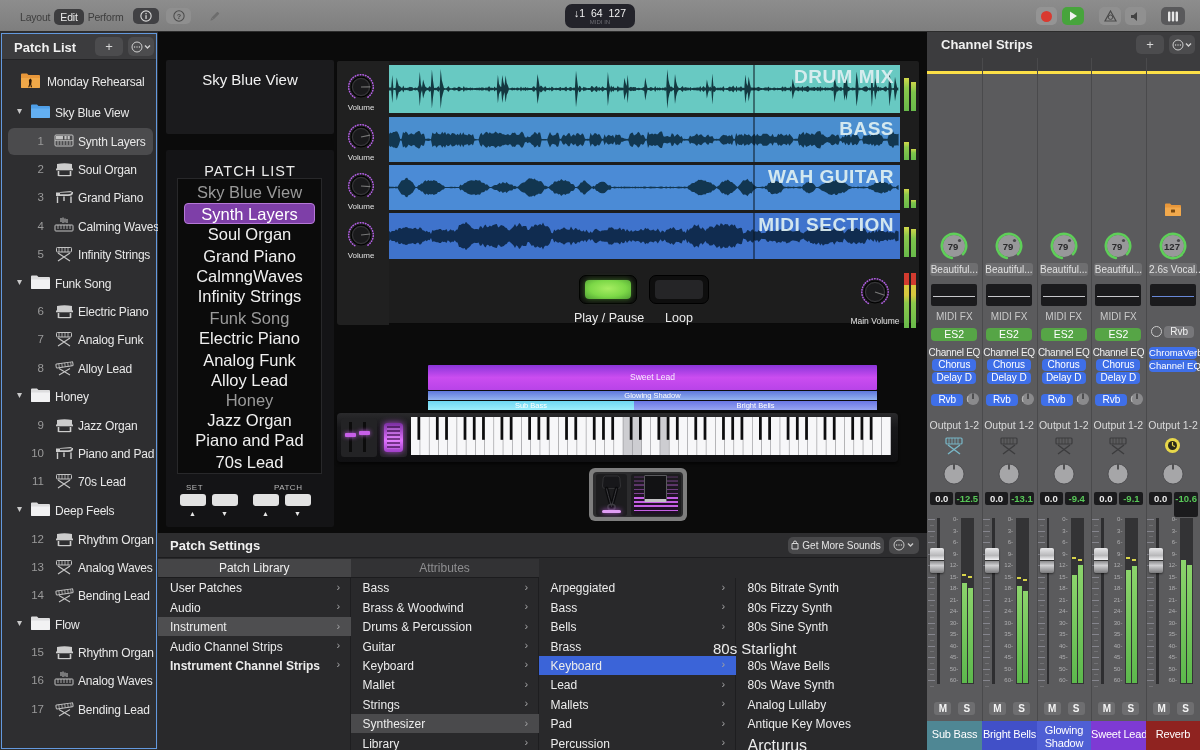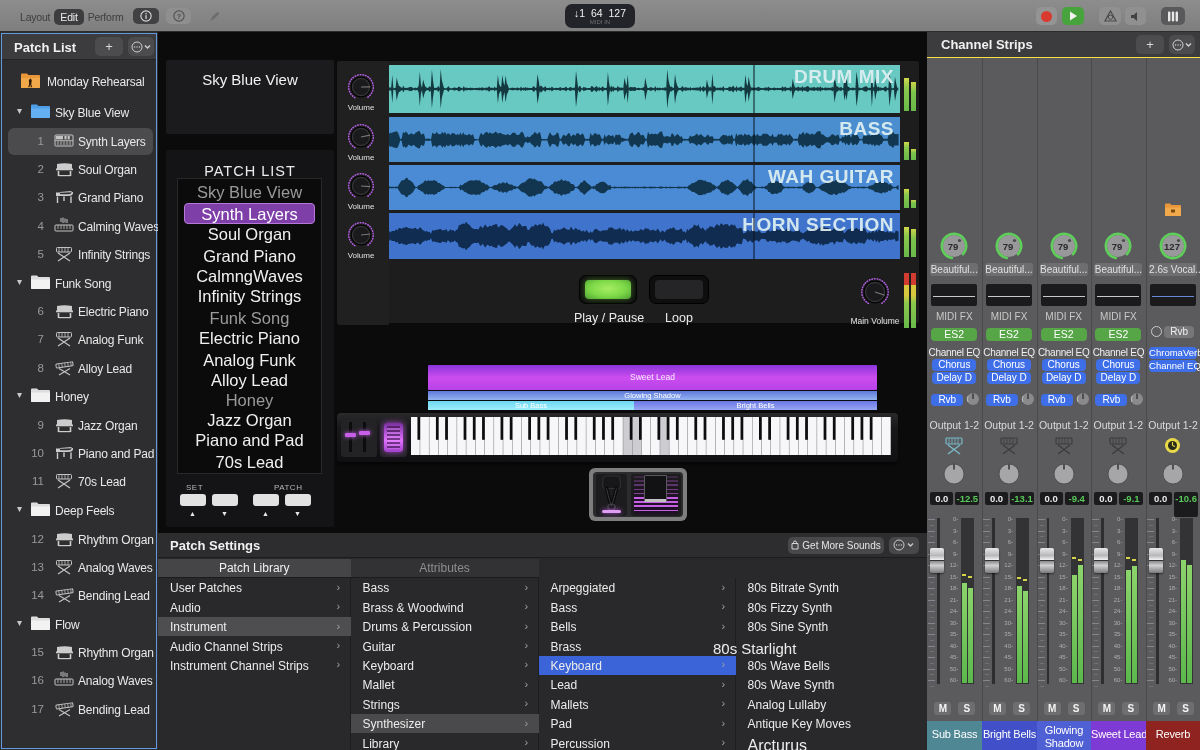--- a/index.html
+++ b/index.html
@@ -21,21 +21,21 @@
 .prow .nm{position:absolute;left:76px;top:7.5px;font-size:12px;letter-spacing:-0.2px;color:#e8e8e8;white-space:nowrap;}
 .prow .ic{position:absolute;left:52px;top:5px;width:21px;height:18px;}
 .prow .chev{position:absolute;left:15px;top:7px;color:#c8c8c8;font-size:10px;}
 .psel{position:absolute;left:8px;width:145px;height:27px;background:#4b4b4d;border-radius:6px;}
 
 #tabbar{left:158px;top:32px;width:769px;height:25px;background:#3a3a3c;border-bottom:1px solid #1d1d1f;}
 #workspace{left:158px;top:57px;width:769px;height:476px;background:#0b0b0b;}
 #patchsettings{left:158px;top:533px;width:769px;height:217px;background:#29292b;}
 
 #rightpanel{left:927px;top:32px;width:273px;height:718px;background:#5b5b5d;}
-#rp-head{left:0px;top:0px;width:273px;height:26px;background:#3c3c3e;border-bottom:1px solid #fde047;}
+#rp-head{left:0px;top:0px;width:273px;height:42px;background:#3c3c3e;border-bottom:3px solid #fde047;}
 
 .box{position:absolute;}
 svg{display:block;}
 </style></head>
 <body>
 <div id="app">
 
 <div id="toolbar" class="abs">
   <div class="seg abs">
         <span>Layout</span>
@@ -486,21 +486,21 @@
           <svg width="511" height="45" viewBox="0 -22.5 511 45" preserveAspectRatio="none">
             <path d="M0.0,-1.0 L1.4,-0.8 L2.8,-0.8 L4.2,-0.8 L5.6,-0.4 L7.0,-1.0 L8.4,-0.5 L9.8,-2.7 L11.2,-5.0 L12.6,-6.9 L14.0,-7.2 L15.4,-7.6 L16.8,-9.5 L18.2,-9.7 L19.6,-7.4 L21.0,-7.2 L22.4,-6.0 L23.8,-5.0 L25.2,-2.4 L26.6,-0.5 L28.0,-0.5 L29.4,-2.2 L30.8,-2.6 L32.2,-4.0 L33.6,-4.0 L35.0,-6.1 L36.4,-7.2 L37.8,-6.0 L39.2,-7.4 L40.6,-6.4 L42.0,-7.1 L43.4,-6.5 L44.8,-7.6 L46.2,-6.8 L47.6,-6.6 L49.0,-4.5 L50.4,-4.6 L51.8,-3.6 L53.2,-2.2 L54.6,-1.9 L56.0,-0.6 L57.4,-0.5 L58.8,-0.5 L60.2,-0.6 L61.6,-0.8 L63.0,-0.7 L64.4,-0.5 L65.8,-0.8 L67.2,-0.6 L68.6,-0.5 L70.0,-0.5 L71.4,-2.9 L72.8,-2.0 L74.2,-3.0 L75.6,-4.5 L77.0,-4.7 L78.4,-6.0 L79.8,-6.4 L81.2,-7.0 L82.6,-7.3 L84.0,-6.9 L85.4,-6.8 L86.8,-7.7 L88.2,-7.0 L89.6,-6.9 L91.0,-7.3 L92.4,-4.9 L93.8,-4.8 L95.2,-4.6 L96.6,-2.8 L98.0,-3.3 L99.4,-1.7 L100.8,-0.6 L102.2,-0.6 L103.6,-1.2 L105.0,-2.3 L106.4,-2.6 L107.8,-2.6 L109.2,-3.6 L110.6,-4.8 L112.0,-3.4 L113.4,-5.3 L114.8,-5.0 L116.2,-4.1 L117.6,-5.5 L119.0,-3.9 L120.4,-3.0 L121.8,-3.0 L123.2,-2.9 L124.6,-1.3 L126.0,-1.7 L127.4,-0.7 L128.8,-0.7 L130.2,-2.0 L131.6,-3.5 L133.0,-4.5 L134.4,-5.0 L135.8,-5.2 L137.2,-6.8 L138.6,-7.9 L140.0,-9.2 L141.4,-8.9 L142.8,-9.0 L144.2,-8.0 L145.6,-8.9 L147.0,-7.3 L148.4,-6.9 L149.8,-6.0 L151.2,-6.5 L152.6,-5.9 L154.0,-4.0 L155.4,-1.8 L156.8,-1.8 L158.2,-0.9 L159.6,-0.5 L161.0,-1.7 L162.4,-2.9 L163.8,-3.4 L165.2,-6.0 L166.6,-6.1 L168.0,-5.7 L169.4,-7.0 L170.8,-6.6 L172.2,-8.4 L173.6,-7.2 L175.0,-6.4 L176.4,-7.5 L177.8,-6.2 L179.2,-6.2 L180.6,-5.7 L182.0,-3.4 L183.4,-3.4 L184.8,-3.1 L186.2,-0.6 L187.6,-0.5 L189.0,-1.3 L190.4,-2.8 L191.8,-4.9 L193.2,-4.9 L194.6,-6.9 L196.0,-6.9 L197.4,-5.2 L198.8,-3.9 L200.2,-2.9 L201.6,-1.7 L203.0,-0.5 L204.4,-1.7 L205.8,-1.1 L207.2,-3.3 L208.6,-3.4 L210.0,-4.8 L211.4,-5.6 L212.8,-5.8 L214.2,-5.8 L215.6,-5.4 L217.0,-4.3 L218.4,-2.8 L219.8,-2.0 L221.2,-2.5 L222.6,-0.5 L224.0,-0.6 L225.4,-1.0 L226.8,-0.7 L228.2,-0.5 L229.6,-0.7 L231.0,-0.6 L232.4,-0.9 L233.8,-0.6 L235.2,-0.9 L236.6,-0.8 L238.0,-0.8 L239.4,-0.8 L240.8,-0.8 L242.2,-0.4 L243.6,-0.7 L245.0,-0.6 L246.4,-0.9 L247.8,-0.6 L249.2,-0.8 L250.6,-0.5 L252.0,-0.7 L253.4,-0.5 L254.8,-1.0 L256.2,-0.9 L257.6,-0.6 L259.0,-0.6 L260.4,-0.7 L261.8,-0.9 L263.2,-0.8 L264.6,-0.7 L266.0,-0.8 L267.4,-0.6 L268.8,-0.6 L270.2,-0.8 L271.6,-1.0 L273.0,-0.9 L274.4,-0.5 L275.8,-0.6 L277.2,-0.9 L278.6,-0.4 L280.0,-0.6 L281.4,-0.9 L282.8,-0.4 L284.2,-0.7 L285.6,-0.6 L287.0,-0.4 L288.4,-0.7 L289.8,-0.9 L291.2,-0.8 L292.6,-0.8 L294.0,-0.6 L295.4,-0.9 L296.8,-0.7 L298.2,-0.5 L299.6,-2.1 L301.0,-2.5 L302.4,-4.0 L303.8,-4.6 L305.2,-4.4 L306.6,-5.8 L308.0,-6.3 L309.4,-7.7 L310.8,-7.6 L312.2,-7.8 L313.6,-7.3 L315.0,-6.8 L316.4,-7.1 L317.8,-5.6 L319.2,-5.5 L320.6,-5.0 L322.0,-5.0 L323.4,-3.1 L324.8,-3.1 L326.2,-1.7 L327.6,-0.5 L329.0,-1.5 L330.4,-2.2 L331.8,-4.6 L333.2,-6.1 L334.6,-5.6 L336.0,-6.9 L337.4,-6.7 L338.8,-8.1 L340.2,-6.8 L341.6,-5.5 L343.0,-5.6 L344.4,-4.1 L345.8,-2.9 L347.2,-1.4 L348.6,-0.5 L350.0,-2.0 L351.4,-3.6 L352.8,-5.6 L354.2,-7.2 L355.6,-7.1 L357.0,-7.2 L358.4,-8.7 L359.8,-6.8 L361.2,-5.6 L362.6,-5.9 L364.0,-3.3 L365.4,-2.3 L366.8,-0.9 L368.2,-0.5 L369.6,-0.6 L371.0,-0.6 L372.4,-0.8 L373.8,-1.0 L375.2,-0.5 L376.6,-1.8 L378.0,-1.8 L379.4,-4.6 L380.8,-4.5 L382.2,-6.4 L383.6,-6.8 L385.0,-6.3 L386.4,-6.1 L387.8,-6.4 L389.2,-5.7 L390.6,-4.7 L392.0,-4.9 L393.4,-2.4 L394.8,-1.1 L396.2,-0.7 L397.6,-0.6 L399.0,-1.0 L400.4,-0.7 L401.8,-0.8 L403.2,-0.5 L404.6,-0.9 L406.0,-0.6 L407.4,-0.6 L408.8,-0.7 L410.2,-0.9 L411.6,-1.0 L413.0,-0.6 L414.4,-2.7 L415.8,-3.2 L417.2,-5.0 L418.6,-5.0 L420.0,-6.1 L421.4,-5.2 L422.8,-4.7 L424.2,-4.1 L425.6,-2.6 L427.0,-0.5 L428.4,-0.5 L429.8,-0.8 L431.2,-1.8 L432.6,-3.1 L434.0,-3.6 L435.4,-4.0 L436.8,-4.8 L438.2,-5.4 L439.6,-6.7 L441.0,-7.1 L442.4,-7.4 L443.8,-7.1 L445.2,-6.1 L446.6,-7.6 L448.0,-7.4 L449.4,-5.8 L450.8,-5.7 L452.2,-5.7 L453.6,-4.6 L455.0,-5.6 L456.4,-4.2 L457.8,-3.4 L459.2,-2.0 L460.6,-1.5 L462.0,-0.9 L463.4,-0.5 L464.8,-0.7 L466.2,-0.5 L467.6,-0.6 L469.0,-1.0 L470.4,-0.5 L471.8,-0.8 L473.2,-0.8 L474.6,-0.9 L476.0,-0.8 L477.4,-0.5 L478.8,-0.5 L480.2,-1.7 L481.6,-1.7 L483.0,-2.5 L484.4,-2.7 L485.8,-4.4 L487.2,-4.7 L488.6,-4.7 L490.0,-5.2 L491.4,-5.8 L492.8,-6.0 L494.2,-4.4 L495.6,-5.4 L497.0,-4.7 L498.4,-4.4 L499.8,-2.8 L501.2,-3.8 L502.6,-2.0 L504.0,-0.7 L505.4,-0.8 L506.8,-0.6 L508.2,-1.8 L509.6,-2.6 L509.6,2.6 L508.2,1.8 L506.8,0.6 L505.4,0.8 L504.0,0.7 L502.6,2.0 L501.2,3.8 L499.8,2.8 L498.4,4.4 L497.0,4.7 L495.6,5.4 L494.2,4.4 L492.8,6.0 L491.4,5.8 L490.0,5.2 L488.6,4.7 L487.2,4.7 L485.8,4.4 L484.4,2.7 L483.0,2.5 L481.6,1.7 L480.2,1.7 L478.8,0.5 L477.4,0.5 L476.0,0.8 L474.6,0.9 L473.2,0.8 L471.8,0.8 L470.4,0.5 L469.0,1.0 L467.6,0.6 L466.2,0.5 L464.8,0.7 L463.4,0.5 L462.0,0.9 L460.6,1.5 L459.2,2.0 L457.8,3.4 L456.4,4.2 L455.0,5.6 L453.6,4.6 L452.2,5.7 L450.8,5.7 L449.4,5.8 L448.0,7.4 L446.6,7.6 L445.2,6.1 L443.8,7.1 L442.4,7.4 L441.0,7.1 L439.6,6.7 L438.2,5.4 L436.8,4.8 L435.4,4.0 L434.0,3.6 L432.6,3.1 L431.2,1.8 L429.8,0.8 L428.4,0.5 L427.0,0.5 L425.6,2.6 L424.2,4.1 L422.8,4.7 L421.4,5.2 L420.0,6.1 L418.6,5.0 L417.2,5.0 L415.8,3.2 L414.4,2.7 L413.0,0.6 L411.6,1.0 L410.2,0.9 L408.8,0.7 L407.4,0.6 L406.0,0.6 L404.6,0.9 L403.2,0.5 L401.8,0.8 L400.4,0.7 L399.0,1.0 L397.6,0.6 L396.2,0.7 L394.8,1.1 L393.4,2.4 L392.0,4.9 L390.6,4.7 L389.2,5.7 L387.8,6.4 L386.4,6.1 L385.0,6.3 L383.6,6.8 L382.2,6.4 L380.8,4.5 L379.4,4.6 L378.0,1.8 L376.6,1.8 L375.2,0.5 L373.8,1.0 L372.4,0.8 L371.0,0.6 L369.6,0.6 L368.2,0.5 L366.8,0.9 L365.4,2.3 L364.0,3.3 L362.6,5.9 L361.2,5.6 L359.8,6.8 L358.4,8.7 L357.0,7.2 L355.6,7.1 L354.2,7.2 L352.8,5.6 L351.4,3.6 L350.0,2.0 L348.6,0.5 L347.2,1.4 L345.8,2.9 L344.4,4.1 L343.0,5.6 L341.6,5.5 L340.2,6.8 L338.8,8.1 L337.4,6.7 L336.0,6.9 L334.6,5.6 L333.2,6.1 L331.8,4.6 L330.4,2.2 L329.0,1.5 L327.6,0.5 L326.2,1.7 L324.8,3.1 L323.4,3.1 L322.0,5.0 L320.6,5.0 L319.2,5.5 L317.8,5.6 L316.4,7.1 L315.0,6.8 L313.6,7.3 L312.2,7.8 L310.8,7.6 L309.4,7.7 L308.0,6.3 L306.6,5.8 L305.2,4.4 L303.8,4.6 L302.4,4.0 L301.0,2.5 L299.6,2.1 L298.2,0.5 L296.8,0.7 L295.4,0.9 L294.0,0.6 L292.6,0.8 L291.2,0.8 L289.8,0.9 L288.4,0.7 L287.0,0.4 L285.6,0.6 L284.2,0.7 L282.8,0.4 L281.4,0.9 L280.0,0.6 L278.6,0.4 L277.2,0.9 L275.8,0.6 L274.4,0.5 L273.0,0.9 L271.6,1.0 L270.2,0.8 L268.8,0.6 L267.4,0.6 L266.0,0.8 L264.6,0.7 L263.2,0.8 L261.8,0.9 L260.4,0.7 L259.0,0.6 L257.6,0.6 L256.2,0.9 L254.8,1.0 L253.4,0.5 L252.0,0.7 L250.6,0.5 L249.2,0.8 L247.8,0.6 L246.4,0.9 L245.0,0.6 L243.6,0.7 L242.2,0.4 L240.8,0.8 L239.4,0.8 L238.0,0.8 L236.6,0.8 L235.2,0.9 L233.8,0.6 L232.4,0.9 L231.0,0.6 L229.6,0.7 L228.2,0.5 L226.8,0.7 L225.4,1.0 L224.0,0.6 L222.6,0.5 L221.2,2.5 L219.8,2.0 L218.4,2.8 L217.0,4.3 L215.6,5.4 L214.2,5.8 L212.8,5.8 L211.4,5.6 L210.0,4.8 L208.6,3.4 L207.2,3.3 L205.8,1.1 L204.4,1.7 L203.0,0.5 L201.6,1.7 L200.2,2.9 L198.8,3.9 L197.4,5.2 L196.0,6.9 L194.6,6.9 L193.2,4.9 L191.8,4.9 L190.4,2.8 L189.0,1.3 L187.6,0.5 L186.2,0.6 L184.8,3.1 L183.4,3.4 L182.0,3.4 L180.6,5.7 L179.2,6.2 L177.8,6.2 L176.4,7.5 L175.0,6.4 L173.6,7.2 L172.2,8.4 L170.8,6.6 L169.4,7.0 L168.0,5.7 L166.6,6.1 L165.2,6.0 L163.8,3.4 L162.4,2.9 L161.0,1.7 L159.6,0.5 L158.2,0.9 L156.8,1.8 L155.4,1.8 L154.0,4.0 L152.6,5.9 L151.2,6.5 L149.8,6.0 L148.4,6.9 L147.0,7.3 L145.6,8.9 L144.2,8.0 L142.8,9.0 L141.4,8.9 L140.0,9.2 L138.6,7.9 L137.2,6.8 L135.8,5.2 L134.4,5.0 L133.0,4.5 L131.6,3.5 L130.2,2.0 L128.8,0.7 L127.4,0.7 L126.0,1.7 L124.6,1.3 L123.2,2.9 L121.8,3.0 L120.4,3.0 L119.0,3.9 L117.6,5.5 L116.2,4.1 L114.8,5.0 L113.4,5.3 L112.0,3.4 L110.6,4.8 L109.2,3.6 L107.8,2.6 L106.4,2.6 L105.0,2.3 L103.6,1.2 L102.2,0.6 L100.8,0.6 L99.4,1.7 L98.0,3.3 L96.6,2.8 L95.2,4.6 L93.8,4.8 L92.4,4.9 L91.0,7.3 L89.6,6.9 L88.2,7.0 L86.8,7.7 L85.4,6.8 L84.0,6.9 L82.6,7.3 L81.2,7.0 L79.8,6.4 L78.4,6.0 L77.0,4.7 L75.6,4.5 L74.2,3.0 L72.8,2.0 L71.4,2.9 L70.0,0.5 L68.6,0.5 L67.2,0.6 L65.8,0.8 L64.4,0.5 L63.0,0.7 L61.6,0.8 L60.2,0.6 L58.8,0.5 L57.4,0.5 L56.0,0.6 L54.6,1.9 L53.2,2.2 L51.8,3.6 L50.4,4.6 L49.0,4.5 L47.6,6.6 L46.2,6.8 L44.8,7.6 L43.4,6.5 L42.0,7.1 L40.6,6.4 L39.2,7.4 L37.8,6.0 L36.4,7.2 L35.0,6.1 L33.6,4.0 L32.2,4.0 L30.8,2.6 L29.4,2.2 L28.0,0.5 L26.6,0.5 L25.2,2.4 L23.8,5.0 L22.4,6.0 L21.0,7.2 L19.6,7.4 L18.2,9.7 L16.8,9.5 L15.4,7.6 L14.0,7.2 L12.6,6.9 L11.2,5.0 L9.8,2.7 L8.4,0.5 L7.0,1.0 L5.6,0.4 L4.2,0.8 L2.8,0.8 L1.4,0.8 L0.0,1.0 Z" fill="#123650"></path>
           </svg>
           <div style="position:absolute;right:6px;top:1px;font-size:19px;font-weight:bold;color:#dff0f2;opacity:0.92;letter-spacing:0.5px;">WAH GUITAR</div>
           <div style="position:absolute;left:364px;top:0;width:1.5px;height:45px;background:rgba(10,20,30,0.5);"></div>
         </div>
         <div style="position:absolute;left:52px;top:152px;width:511px;height:46px;background:#3f73cc;overflow:hidden;">
           <svg width="511" height="46" viewBox="0 -23.0 511 46" preserveAspectRatio="none">
             <path d="M0.0,-5.3 L1.4,-3.6 L2.8,-4.9 L4.2,-5.0 L5.6,-5.1 L7.0,-6.7 L8.4,-5.4 L9.8,-8.1 L11.2,-8.1 L12.6,-6.9 L14.0,-8.3 L15.4,-8.3 L16.8,-9.1 L18.2,-8.8 L19.6,-7.8 L21.0,-7.7 L22.4,-7.4 L23.8,-6.9 L25.2,-8.0 L26.6,-8.2 L28.0,-6.8 L29.4,-6.7 L30.8,-8.7 L32.2,-8.0 L33.6,-5.7 L35.0,-5.6 L36.4,-4.3 L37.8,-5.3 L39.2,-3.8 L40.6,-4.3 L42.0,-2.1 L43.4,-5.9 L44.8,-5.3 L46.2,-5.7 L47.6,-6.2 L49.0,-6.3 L50.4,-7.1 L51.8,-7.1 L53.2,-5.6 L54.6,-5.9 L56.0,-5.8 L57.4,-6.9 L58.8,-4.3 L60.2,-5.3 L61.6,-6.8 L63.0,-5.5 L64.4,-6.0 L65.8,-4.2 L67.2,-6.2 L68.6,-6.6 L70.0,-11.1 L71.4,-11.1 L72.8,-12.1 L74.2,-12.6 L75.6,-12.0 L77.0,-14.3 L78.4,-12.6 L79.8,-11.4 L81.2,-10.3 L82.6,-8.3 L84.0,-7.4 L85.4,-6.8 L86.8,-7.1 L88.2,-7.0 L89.6,-6.4 L91.0,-9.8 L92.4,-9.6 L93.8,-7.4 L95.2,-10.2 L96.6,-11.5 L98.0,-8.7 L99.4,-9.0 L100.8,-10.4 L102.2,-9.6 L103.6,-10.8 L105.0,-11.3 L106.4,-11.8 L107.8,-12.0 L109.2,-8.4 L110.6,-9.6 L112.0,-10.9 L113.4,-10.4 L114.8,-10.0 L116.2,-8.6 L117.6,-8.1 L119.0,-5.9 L120.4,-5.5 L121.8,-6.7 L123.2,-8.1 L124.6,-9.6 L126.0,-11.9 L127.4,-9.3 L128.8,-10.4 L130.2,-13.0 L131.6,-11.8 L133.0,-9.3 L134.4,-10.1 L135.8,-10.0 L137.2,-10.0 L138.6,-5.9 L140.0,-5.9 L141.4,-7.9 L142.8,-10.0 L144.2,-8.9 L145.6,-11.3 L147.0,-11.5 L148.4,-10.3 L149.8,-11.3 L151.2,-11.9 L152.6,-10.8 L154.0,-13.4 L155.4,-10.4 L156.8,-9.6 L158.2,-10.1 L159.6,-8.9 L161.0,-7.1 L162.4,-2.9 L163.8,-2.8 L165.2,-6.5 L166.6,-5.0 L168.0,-6.2 L169.4,-6.7 L170.8,-6.0 L172.2,-6.9 L173.6,-7.4 L175.0,-8.8 L176.4,-7.4 L177.8,-6.5 L179.2,-6.3 L180.6,-6.3 L182.0,-9.4 L183.4,-7.0 L184.8,-5.7 L186.2,-8.0 L187.6,-7.5 L189.0,-5.7 L190.4,-6.8 L191.8,-4.9 L193.2,-4.6 L194.6,-5.8 L196.0,-3.7 L197.4,-6.3 L198.8,-4.2 L200.2,-2.8 L201.6,-4.7 L203.0,-3.1 L204.4,-5.1 L205.8,-6.8 L207.2,-7.2 L208.6,-6.2 L210.0,-5.3 L211.4,-4.6 L212.8,-5.4 L214.2,-5.6 L215.6,-5.7 L217.0,-5.8 L218.4,-5.7 L219.8,-8.6 L221.2,-8.3 L222.6,-8.7 L224.0,-7.9 L225.4,-6.4 L226.8,-6.7 L228.2,-6.5 L229.6,-7.2 L231.0,-8.4 L232.4,-5.8 L233.8,-7.3 L235.2,-7.0 L236.6,-4.6 L238.0,-7.1 L239.4,-5.2 L240.8,-4.2 L242.2,-6.1 L243.6,-4.3 L245.0,-4.7 L246.4,-5.8 L247.8,-4.9 L249.2,-5.0 L250.6,-5.7 L252.0,-7.3 L253.4,-5.8 L254.8,-5.7 L256.2,-8.2 L257.6,-7.1 L259.0,-7.8 L260.4,-6.1 L261.8,-5.5 L263.2,-6.0 L264.6,-6.6 L266.0,-4.9 L267.4,-5.4 L268.8,-7.4 L270.2,-5.2 L271.6,-3.2 L273.0,-5.6 L274.4,-5.1 L275.8,-3.6 L277.2,-5.9 L278.6,-6.4 L280.0,-6.8 L281.4,-8.3 L282.8,-6.9 L284.2,-8.9 L285.6,-7.7 L287.0,-5.8 L288.4,-6.1 L289.8,-6.1 L291.2,-7.0 L292.6,-7.5 L294.0,-4.1 L295.4,-4.7 L296.8,-3.1 L298.2,-7.3 L299.6,-5.3 L301.0,-7.4 L302.4,-7.6 L303.8,-8.7 L305.2,-11.5 L306.6,-10.4 L308.0,-9.8 L309.4,-11.7 L310.8,-7.9 L312.2,-7.1 L313.6,-8.8 L315.0,-7.0 L316.4,-5.0 L317.8,-7.2 L319.2,-7.4 L320.6,-9.5 L322.0,-9.5 L323.4,-9.3 L324.8,-8.1 L326.2,-9.8 L327.6,-11.8 L329.0,-11.2 L330.4,-9.8 L331.8,-12.8 L333.2,-12.0 L334.6,-10.6 L336.0,-12.0 L337.4,-11.8 L338.8,-11.7 L340.2,-9.6 L341.6,-10.9 L343.0,-11.8 L344.4,-10.3 L345.8,-11.6 L347.2,-8.3 L348.6,-7.2 L350.0,-7.8 L351.4,-8.2 L352.8,-8.0 L354.2,-2.5 L355.6,-3.1 L357.0,-3.5 L358.4,-6.1 L359.8,-5.5 L361.2,-4.2 L362.6,-6.0 L364.0,-6.8 L365.4,-4.3 L366.8,-4.8 L368.2,-4.0 L369.6,-6.1 L371.0,-4.6 L372.4,-2.7 L373.8,-3.0 L375.2,-2.9 L376.6,-3.3 L378.0,-5.5 L379.4,-5.9 L380.8,-4.4 L382.2,-5.0 L383.6,-5.5 L385.0,-4.7 L386.4,-5.3 L387.8,-7.2 L389.2,-6.1 L390.6,-6.2 L392.0,-6.7 L393.4,-5.1 L394.8,-5.7 L396.2,-5.6 L397.6,-7.5 L399.0,-6.7 L400.4,-6.5 L401.8,-5.3 L403.2,-4.4 L404.6,-4.5 L406.0,-4.7 L407.4,-4.9 L408.8,-5.4 L410.2,-6.4 L411.6,-3.8 L413.0,-3.3 L414.4,-2.4 L415.8,-4.0 L417.2,-4.8 L418.6,-6.0 L420.0,-4.5 L421.4,-7.1 L422.8,-7.0 L424.2,-8.0 L425.6,-6.9 L427.0,-8.8 L428.4,-7.8 L429.8,-6.5 L431.2,-9.5 L432.6,-7.4 L434.0,-9.8 L435.4,-8.5 L436.8,-7.9 L438.2,-8.3 L439.6,-7.7 L441.0,-6.5 L442.4,-6.2 L443.8,-6.1 L445.2,-8.7 L446.6,-6.4 L448.0,-4.9 L449.4,-5.9 L450.8,-6.3 L452.2,-5.9 L453.6,-6.5 L455.0,-2.5 L456.4,-3.7 L457.8,-5.5 L459.2,-6.7 L460.6,-6.4 L462.0,-8.1 L463.4,-7.6 L464.8,-5.9 L466.2,-7.4 L467.6,-8.3 L469.0,-6.8 L470.4,-6.3 L471.8,-7.6 L473.2,-6.5 L474.6,-7.9 L476.0,-7.2 L477.4,-4.2 L478.8,-2.4 L480.2,-4.6 L481.6,-3.0 L483.0,-4.2 L484.4,-5.7 L485.8,-3.0 L487.2,-6.6 L488.6,-4.1 L490.0,-6.9 L491.4,-5.1 L492.8,-5.0 L494.2,-5.0 L495.6,-3.9 L497.0,-3.8 L498.4,-5.2 L499.8,-3.3 L501.2,-4.3 L502.6,-3.4 L504.0,-3.8 L505.4,-2.4 L506.8,-5.4 L508.2,-5.0 L509.6,-4.6 L509.6,4.6 L508.2,5.0 L506.8,5.4 L505.4,2.4 L504.0,3.8 L502.6,3.4 L501.2,4.3 L499.8,3.3 L498.4,5.2 L497.0,3.8 L495.6,3.9 L494.2,5.0 L492.8,5.0 L491.4,5.1 L490.0,6.9 L488.6,4.1 L487.2,6.6 L485.8,3.0 L484.4,5.7 L483.0,4.2 L481.6,3.0 L480.2,4.6 L478.8,2.4 L477.4,4.2 L476.0,7.2 L474.6,7.9 L473.2,6.5 L471.8,7.6 L470.4,6.3 L469.0,6.8 L467.6,8.3 L466.2,7.4 L464.8,5.9 L463.4,7.6 L462.0,8.1 L460.6,6.4 L459.2,6.7 L457.8,5.5 L456.4,3.7 L455.0,2.5 L453.6,6.5 L452.2,5.9 L450.8,6.3 L449.4,5.9 L448.0,4.9 L446.6,6.4 L445.2,8.7 L443.8,6.1 L442.4,6.2 L441.0,6.5 L439.6,7.7 L438.2,8.3 L436.8,7.9 L435.4,8.5 L434.0,9.8 L432.6,7.4 L431.2,9.5 L429.8,6.5 L428.4,7.8 L427.0,8.8 L425.6,6.9 L424.2,8.0 L422.8,7.0 L421.4,7.1 L420.0,4.5 L418.6,6.0 L417.2,4.8 L415.8,4.0 L414.4,2.4 L413.0,3.3 L411.6,3.8 L410.2,6.4 L408.8,5.4 L407.4,4.9 L406.0,4.7 L404.6,4.5 L403.2,4.4 L401.8,5.3 L400.4,6.5 L399.0,6.7 L397.6,7.5 L396.2,5.6 L394.8,5.7 L393.4,5.1 L392.0,6.7 L390.6,6.2 L389.2,6.1 L387.8,7.2 L386.4,5.3 L385.0,4.7 L383.6,5.5 L382.2,5.0 L380.8,4.4 L379.4,5.9 L378.0,5.5 L376.6,3.3 L375.2,2.9 L373.8,3.0 L372.4,2.7 L371.0,4.6 L369.6,6.1 L368.2,4.0 L366.8,4.8 L365.4,4.3 L364.0,6.8 L362.6,6.0 L361.2,4.2 L359.8,5.5 L358.4,6.1 L357.0,3.5 L355.6,3.1 L354.2,2.5 L352.8,8.0 L351.4,8.2 L350.0,7.8 L348.6,7.2 L347.2,8.3 L345.8,11.6 L344.4,10.3 L343.0,11.8 L341.6,10.9 L340.2,9.6 L338.8,11.7 L337.4,11.8 L336.0,12.0 L334.6,10.6 L333.2,12.0 L331.8,12.8 L330.4,9.8 L329.0,11.2 L327.6,11.8 L326.2,9.8 L324.8,8.1 L323.4,9.3 L322.0,9.5 L320.6,9.5 L319.2,7.4 L317.8,7.2 L316.4,5.0 L315.0,7.0 L313.6,8.8 L312.2,7.1 L310.8,7.9 L309.4,11.7 L308.0,9.8 L306.6,10.4 L305.2,11.5 L303.8,8.7 L302.4,7.6 L301.0,7.4 L299.6,5.3 L298.2,7.3 L296.8,3.1 L295.4,4.7 L294.0,4.1 L292.6,7.5 L291.2,7.0 L289.8,6.1 L288.4,6.1 L287.0,5.8 L285.6,7.7 L284.2,8.9 L282.8,6.9 L281.4,8.3 L280.0,6.8 L278.6,6.4 L277.2,5.9 L275.8,3.6 L274.4,5.1 L273.0,5.6 L271.6,3.2 L270.2,5.2 L268.8,7.4 L267.4,5.4 L266.0,4.9 L264.6,6.6 L263.2,6.0 L261.8,5.5 L260.4,6.1 L259.0,7.8 L257.6,7.1 L256.2,8.2 L254.8,5.7 L253.4,5.8 L252.0,7.3 L250.6,5.7 L249.2,5.0 L247.8,4.9 L246.4,5.8 L245.0,4.7 L243.6,4.3 L242.2,6.1 L240.8,4.2 L239.4,5.2 L238.0,7.1 L236.6,4.6 L235.2,7.0 L233.8,7.3 L232.4,5.8 L231.0,8.4 L229.6,7.2 L228.2,6.5 L226.8,6.7 L225.4,6.4 L224.0,7.9 L222.6,8.7 L221.2,8.3 L219.8,8.6 L218.4,5.7 L217.0,5.8 L215.6,5.7 L214.2,5.6 L212.8,5.4 L211.4,4.6 L210.0,5.3 L208.6,6.2 L207.2,7.2 L205.8,6.8 L204.4,5.1 L203.0,3.1 L201.6,4.7 L200.2,2.8 L198.8,4.2 L197.4,6.3 L196.0,3.7 L194.6,5.8 L193.2,4.6 L191.8,4.9 L190.4,6.8 L189.0,5.7 L187.6,7.5 L186.2,8.0 L184.8,5.7 L183.4,7.0 L182.0,9.4 L180.6,6.3 L179.2,6.3 L177.8,6.5 L176.4,7.4 L175.0,8.8 L173.6,7.4 L172.2,6.9 L170.8,6.0 L169.4,6.7 L168.0,6.2 L166.6,5.0 L165.2,6.5 L163.8,2.8 L162.4,2.9 L161.0,7.1 L159.6,8.9 L158.2,10.1 L156.8,9.6 L155.4,10.4 L154.0,13.4 L152.6,10.8 L151.2,11.9 L149.8,11.3 L148.4,10.3 L147.0,11.5 L145.6,11.3 L144.2,8.9 L142.8,10.0 L141.4,7.9 L140.0,5.9 L138.6,5.9 L137.2,10.0 L135.8,10.0 L134.4,10.1 L133.0,9.3 L131.6,11.8 L130.2,13.0 L128.8,10.4 L127.4,9.3 L126.0,11.9 L124.6,9.6 L123.2,8.1 L121.8,6.7 L120.4,5.5 L119.0,5.9 L117.6,8.1 L116.2,8.6 L114.8,10.0 L113.4,10.4 L112.0,10.9 L110.6,9.6 L109.2,8.4 L107.8,12.0 L106.4,11.8 L105.0,11.3 L103.6,10.8 L102.2,9.6 L100.8,10.4 L99.4,9.0 L98.0,8.7 L96.6,11.5 L95.2,10.2 L93.8,7.4 L92.4,9.6 L91.0,9.8 L89.6,6.4 L88.2,7.0 L86.8,7.1 L85.4,6.8 L84.0,7.4 L82.6,8.3 L81.2,10.3 L79.8,11.4 L78.4,12.6 L77.0,14.3 L75.6,12.0 L74.2,12.6 L72.8,12.1 L71.4,11.1 L70.0,11.1 L68.6,6.6 L67.2,6.2 L65.8,4.2 L64.4,6.0 L63.0,5.5 L61.6,6.8 L60.2,5.3 L58.8,4.3 L57.4,6.9 L56.0,5.8 L54.6,5.9 L53.2,5.6 L51.8,7.1 L50.4,7.1 L49.0,6.3 L47.6,6.2 L46.2,5.7 L44.8,5.3 L43.4,5.9 L42.0,2.1 L40.6,4.3 L39.2,3.8 L37.8,5.3 L36.4,4.3 L35.0,5.6 L33.6,5.7 L32.2,8.0 L30.8,8.7 L29.4,6.7 L28.0,6.8 L26.6,8.2 L25.2,8.0 L23.8,6.9 L22.4,7.4 L21.0,7.7 L19.6,7.8 L18.2,8.8 L16.8,9.1 L15.4,8.3 L14.0,8.3 L12.6,6.9 L11.2,8.1 L9.8,8.1 L8.4,5.4 L7.0,6.7 L5.6,5.1 L4.2,5.0 L2.8,4.9 L1.4,3.6 L0.0,5.3 Z" fill="#102c50"></path>
           </svg>
-          <div style="position:absolute;right:6px;top:1px;font-size:19px;font-weight:bold;color:#dff0f2;opacity:0.92;letter-spacing:0.5px;">HORN SECTION</div>
+          <div style="position:absolute;right:6px;top:1px;font-size:19px;font-weight:bold;color:#dff0f2;opacity:0.92;letter-spacing:0.5px;">MIDI SECTION</div>
           <div style="position:absolute;left:364px;top:0;width:1.5px;height:46px;background:rgba(10,20,30,0.5);"></div>
         </div>
         <div style="position:absolute;left:567px;top:17px;width:5px;height:33px;background:linear-gradient(#d3d94a,#8cc84b 30%,#68ba4a);"></div>
         <div style="position:absolute;left:574px;top:21px;width:5px;height:29px;background:linear-gradient(#ccd44a,#7dc44b 35%,#68ba4a);"></div>
         <div style="position:absolute;left:567px;top:81px;width:5px;height:18px;background:linear-gradient(#d3d94a,#8cc84b 30%,#68ba4a);"></div>
         <div style="position:absolute;left:574px;top:88px;width:5px;height:11px;background:linear-gradient(#ccd44a,#7dc44b 35%,#68ba4a);"></div>
         <div style="position:absolute;left:567px;top:128px;width:5px;height:19px;background:linear-gradient(#d3d94a,#8cc84b 30%,#68ba4a);"></div>
         <div style="position:absolute;left:574px;top:139px;width:5px;height:8px;background:linear-gradient(#ccd44a,#7dc44b 35%,#68ba4a);"></div>
         <div style="position:absolute;left:567px;top:166px;width:5px;height:30px;background:linear-gradient(#d3d94a,#8cc84b 30%,#68ba4a);"></div>
         <div style="position:absolute;left:574px;top:168px;width:5px;height:28px;background:linear-gradient(#ccd44a,#7dc44b 35%,#68ba4a);"></div>
@@ -681,21 +681,21 @@
       <div style="position:absolute;left:577.0px;top:45px;width:1px;height:172px;background:#1e1e20;"></div>
       <div style="position:absolute;left:12px;top:48.3px;font-size:12px;color:#ececec;white-space:nowrap;">User Patches</div>
       <div style="position:absolute;left:178.5px;top:47.8px;font-size:11px;color:#a0a0a2;">›</div>
       <div style="position:absolute;left:12px;top:67.7px;font-size:12px;color:#ececec;white-space:nowrap;">Audio</div>
       <div style="position:absolute;left:178.5px;top:67.2px;font-size:11px;color:#a0a0a2;">›</div>
       <div style="position:absolute;left:0px;top:84.1px;width:192.5px;height:19.4px;background:#4e4e50;"></div>
       <div style="position:absolute;left:12px;top:87.1px;font-size:12px;color:#ececec;white-space:nowrap;">Instrument</div>
       <div style="position:absolute;left:178.5px;top:86.6px;font-size:11px;color:#a0a0a2;">›</div>
       <div style="position:absolute;left:12px;top:106.5px;font-size:12px;color:#ececec;white-space:nowrap;">Audio Channel Strips</div>
       <div style="position:absolute;left:178.5px;top:106.0px;font-size:11px;color:#a0a0a2;">›</div>
-      <div style="position:absolute;left:12px;top:125.9px;font-size:12px;color:#ececec;white-space:nowrap;">Instrument Channel Strips</div>
+      <div style="position:absolute;left:12px;top:125.9px;font-size:12px;color:#ececec;white-space:nowrap;font-weight:bold;">Instrument Channel Strips</div>
       <div style="position:absolute;left:178.5px;top:125.4px;font-size:11px;color:#a0a0a2;">›</div>
       <div style="position:absolute;left:204.5px;top:48.3px;font-size:12px;color:#ececec;white-space:nowrap;">Bass</div>
       <div style="position:absolute;left:366.5px;top:47.8px;font-size:11px;color:#a0a0a2;">›</div>
       <div style="position:absolute;left:204.5px;top:67.7px;font-size:12px;color:#ececec;white-space:nowrap;">Brass &amp; Woodwind</div>
       <div style="position:absolute;left:366.5px;top:67.2px;font-size:11px;color:#a0a0a2;">›</div>
       <div style="position:absolute;left:204.5px;top:87.1px;font-size:12px;color:#ececec;white-space:nowrap;">Drums &amp; Percussion</div>
       <div style="position:absolute;left:366.5px;top:86.6px;font-size:11px;color:#a0a0a2;">›</div>
       <div style="position:absolute;left:204.5px;top:106.5px;font-size:12px;color:#ececec;white-space:nowrap;">Guitar</div>
       <div style="position:absolute;left:366.5px;top:106.0px;font-size:11px;color:#a0a0a2;">›</div>
       <div style="position:absolute;left:204.5px;top:125.9px;font-size:12px;color:#ececec;white-space:nowrap;">Keyboard</div>

